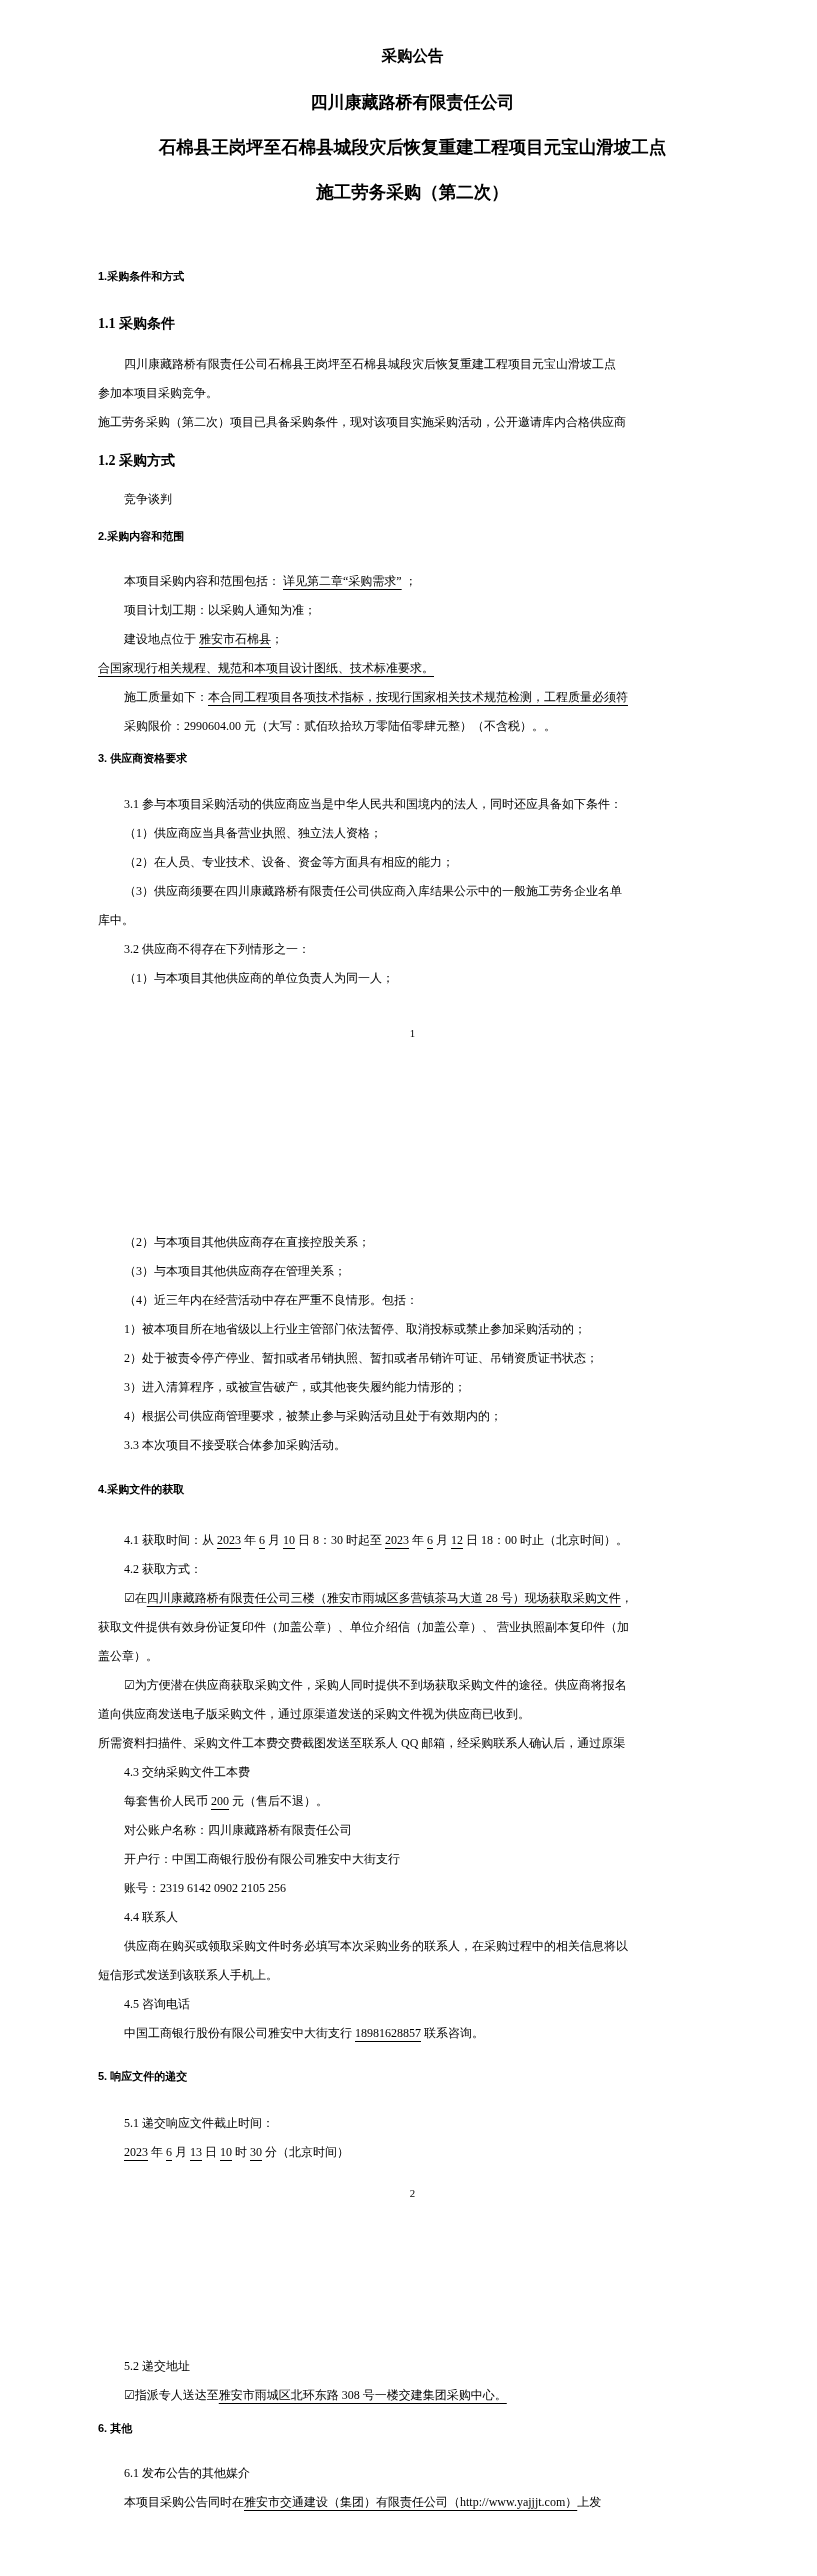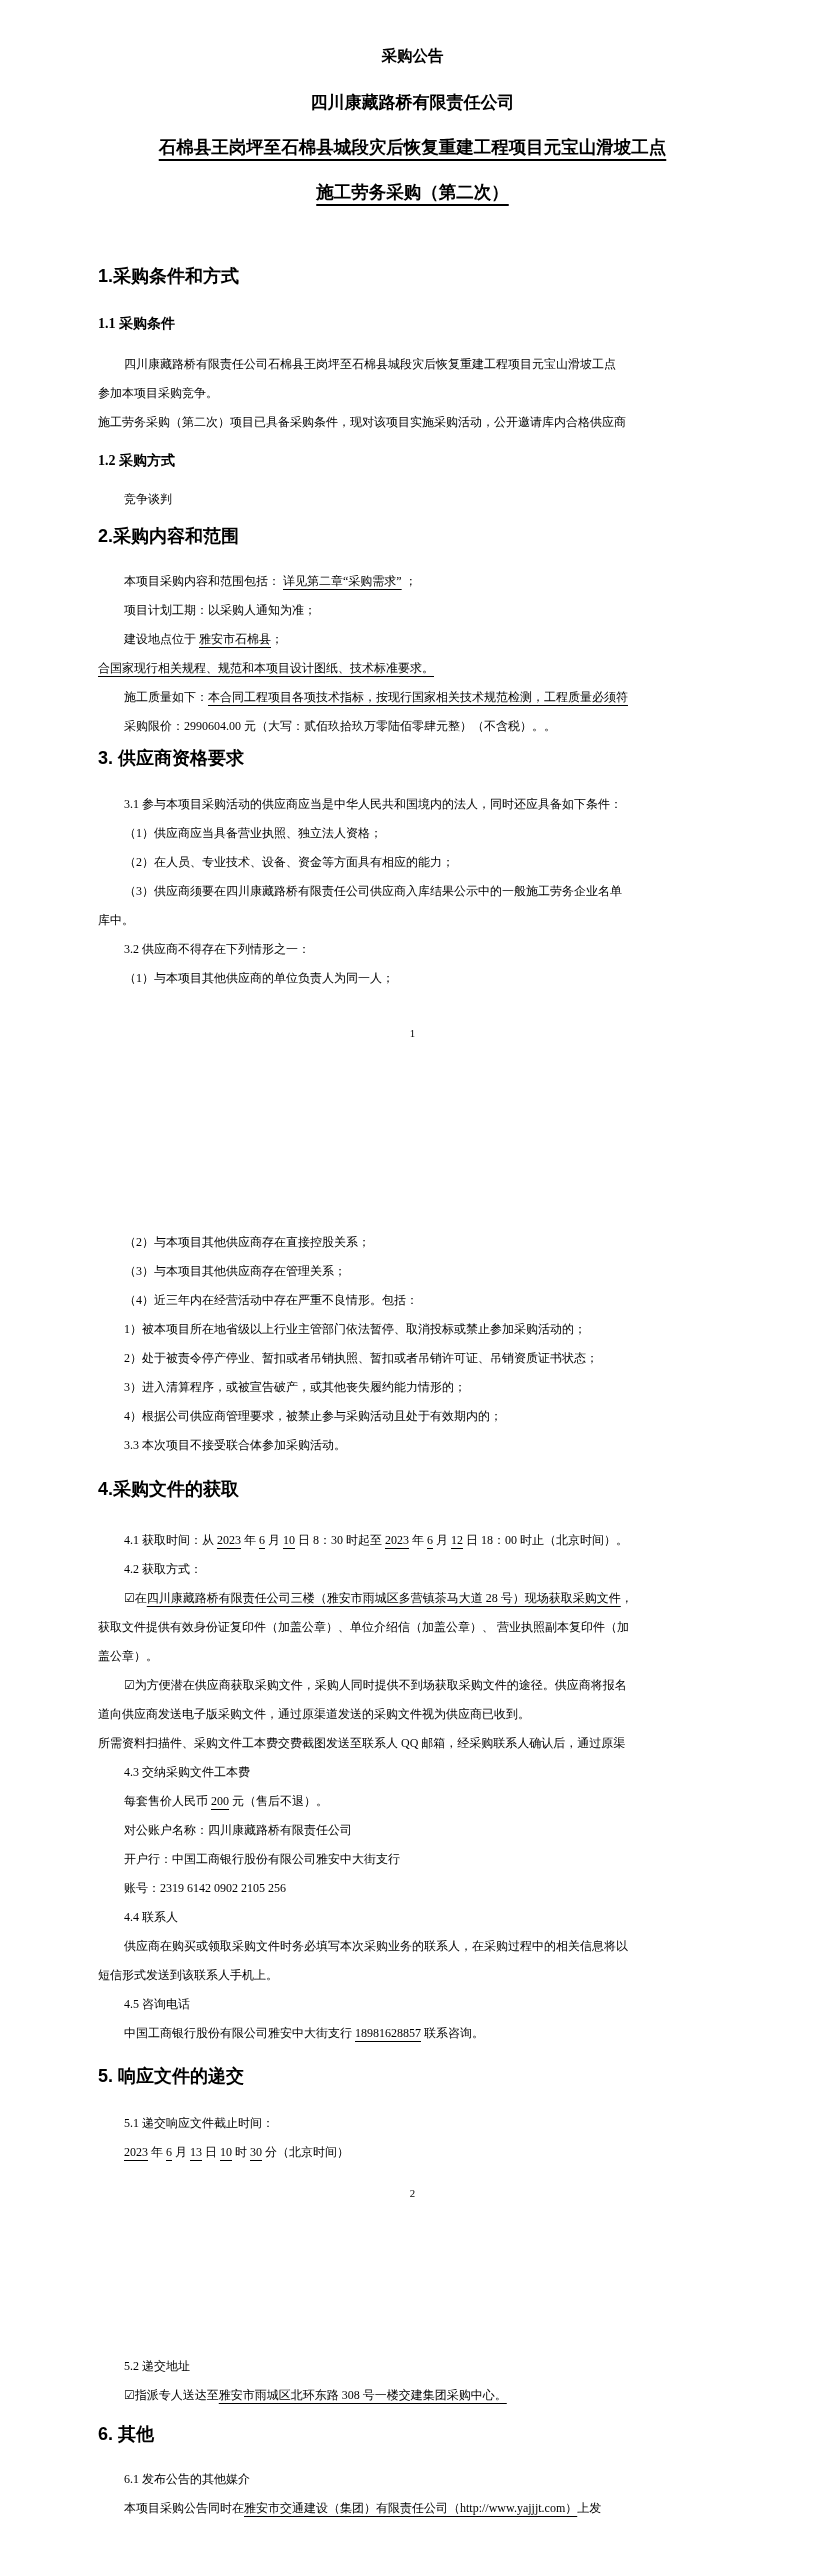--- a/index.html
+++ b/index.html
@@ -6,27 +6,27 @@
   .page {
     position:relative; width:818px; height:3470px;
     background:#ffffff; margin:0 auto; overflow:hidden;
     font-family:"Liberation Serif","DejaVu Serif",serif; color:#000;
   }
   .doc { margin:0 91px 0 98px; padding-top:40px; width:629px; }
   .center { text-align:center; }
   .t1 { font-size:15.5px; font-weight:bold; line-height:31px; margin:0; }
   .t2 { font-size:17px; font-weight:bold; line-height:31px; margin:15.5px 0 0 0; }
   .t3 { font-size:17.5px; font-weight:bold; line-height:31px; margin:14.4px 0 0 0; }
-  .h1 { font-size:18px; font-weight:bold; line-height:33px; margin:0;
+  .h1 { font-size:11px; font-weight:bold; line-height:33px; margin:0;
         font-family:"Liberation Sans","DejaVu Sans",sans-serif; }
   .h2 { font-size:14px; font-weight:bold; line-height:29px; margin:0; }
   .b  { font-size:12px; line-height:29px; margin:0; }
   .ind { text-indent:26px; }
   .u, .useg { text-decoration:underline; text-decoration-thickness:1px; text-underline-offset:4.1px; }
-  .ul-title { text-decoration:underline; text-decoration-thickness:1.5px; text-underline-offset:6.2px; }
+  .ul-title { text-decoration-thickness:1.5px; text-underline-offset:6.2px; }
   .pagenum { font-size:10.8px; line-height:29px; text-align:center; margin:0; }
   .spacer { width:100%; }
 </style>
 </head>
 <body>
 
 <div class="page">
   <div class="doc">
 
     <div class="t1 center">采购公告</div>
@@ -108,21 +108,21 @@
     </div>
 
     <div class="pagenum" style="margin-top:12.4px;">2</div>
     <div class="spacer" style="height:144px;"></div>
 
     <div>
       <div class="b ind">5.2 递交地址</div>
       <div class="b ind"><span>☑指派专人送达至</span><span class="useg">雅安市雨城区北环东路 308 号一楼交建集团采购中心。</span></div>
     </div>
 
-    <div class="h1" style="margin-top:8px;">6. 其他</div>
+    <div class="h1" style="margin-top:2px;">6. 其他</div>
     <div style="margin-top:14.4px;">
       <div class="b ind">6.1 发布公告的其他媒介</div>
       <div class="b ind"><span>本项目采购公告同时在</span><span class="useg">雅安市交通建设（集团）有限责任公司（http://www.yajjjt.com）</span><span>上发</span></div>
 
     </div>
 
   </div>
 
 </div>
 

